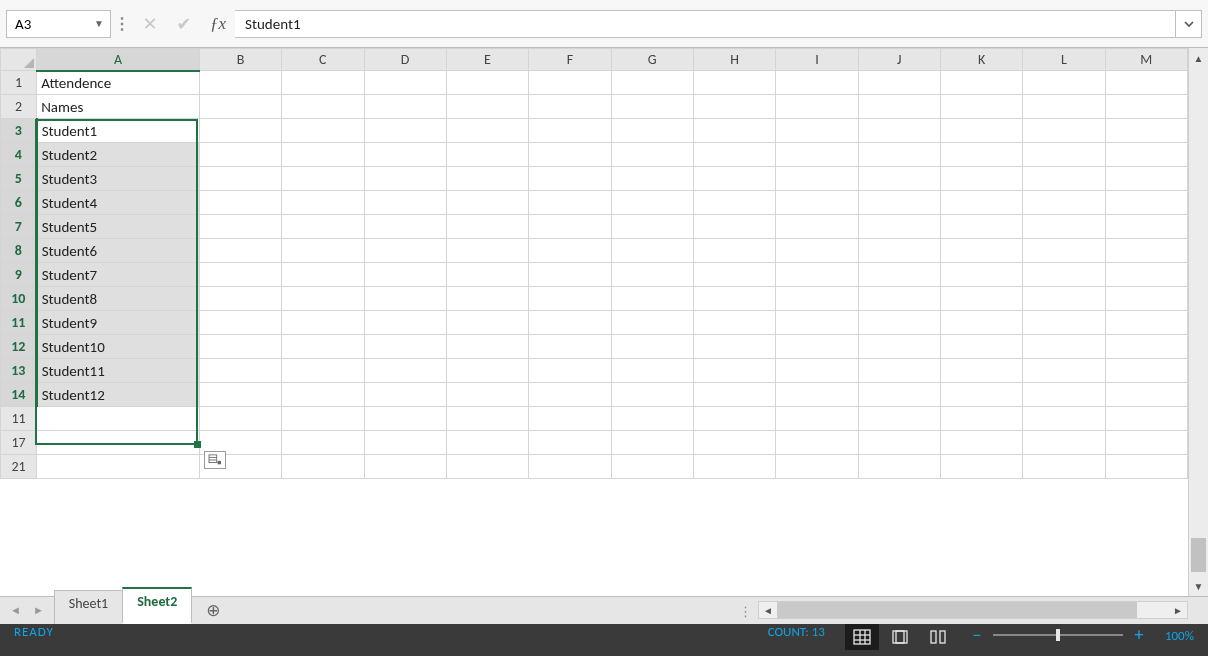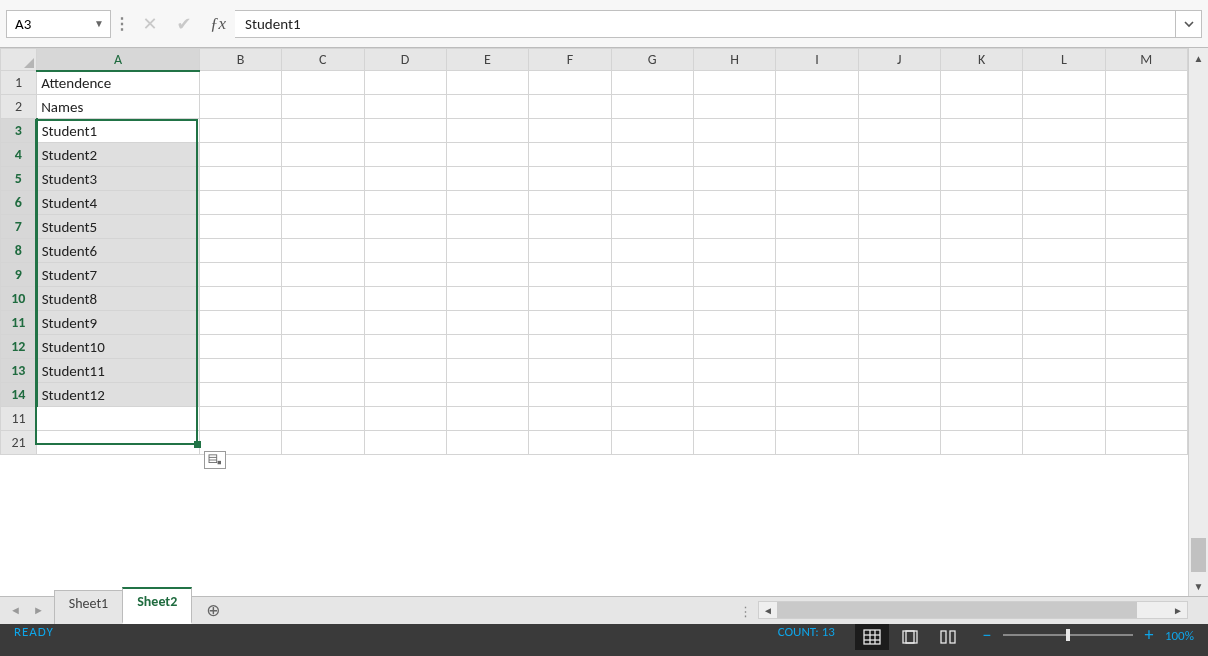--- a/index.html
+++ b/index.html
@@ -97,21 +97,21 @@
   .status-bar .spacer { flex:1; }
   .status-bar .count { margin-right:18px; }
   .view-btn { width:34px; height:26px; display:flex; align-items:center; justify-content:center;
     margin:0 2px; }
   .view-btn.active { background:#1c1c1c; }
   .view-btn svg { stroke:#e8e8e8; fill:none; }
   .zoom { display:flex; align-items:center; margin-left:12px; gap:8px; }
   .zoom .zline { width:130px; height:2px; background:#888; position:relative; }
   .zoom .zline .zknob{position:absolute; top:-5px; left:63px; width:4px; height:12px; background:#e8e8e8;}
   .zoom .zop { font-size:18px; width:16px; text-align:center; }
-  .zoom .pct { }
+  .zoom .pct { margin-left:10px; }
 </style>
 </head>
 <body>
 
 <div class="formula-bar">
   <div class="name-box">
     <span>A3</span>
     <span class="dd">▼</span>
   </div>
   <div class="fb-sep">⋮</div>
@@ -385,20 +385,36 @@
             <td class="cell"></td>
             <td class="cell"></td>
             <td class="cell"></td>
             <td class="cell"></td>
             <td class="cell"></td>
             <td class="cell"></td>
             <td class="cell"></td>
           </tr>
           <tr>
             <th class="rowhdr">11</th>
+            <td class="cell"></td>
+            <td class="cell"></td>
+            <td class="cell"></td>
+            <td class="cell"></td>
+            <td class="cell"></td>
+            <td class="cell"></td>
+            <td class="cell"></td>
+            <td class="cell"></td>
+            <td class="cell"></td>
+            <td class="cell"></td>
+            <td class="cell"></td>
+            <td class="cell"></td>
+            <td class="cell"></td>
+          </tr>
+          <tr>
+            <th class="rowhdr">17</th>
             <td class="cell"></td>
             <td class="cell"></td>
             <td class="cell"></td>
             <td class="cell"></td>
             <td class="cell"></td>
             <td class="cell"></td>
             <td class="cell"></td>
             <td class="cell"></td>
             <td class="cell"></td>
             <td class="cell"></td>

